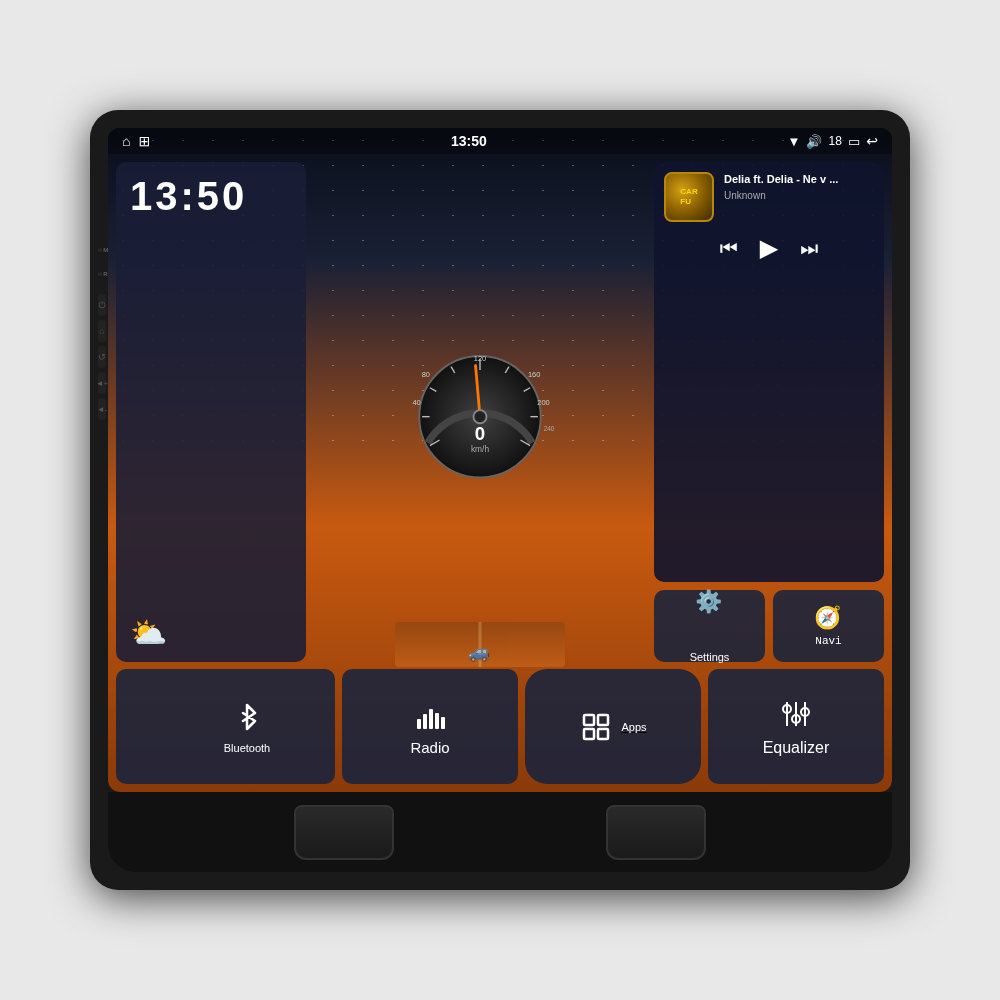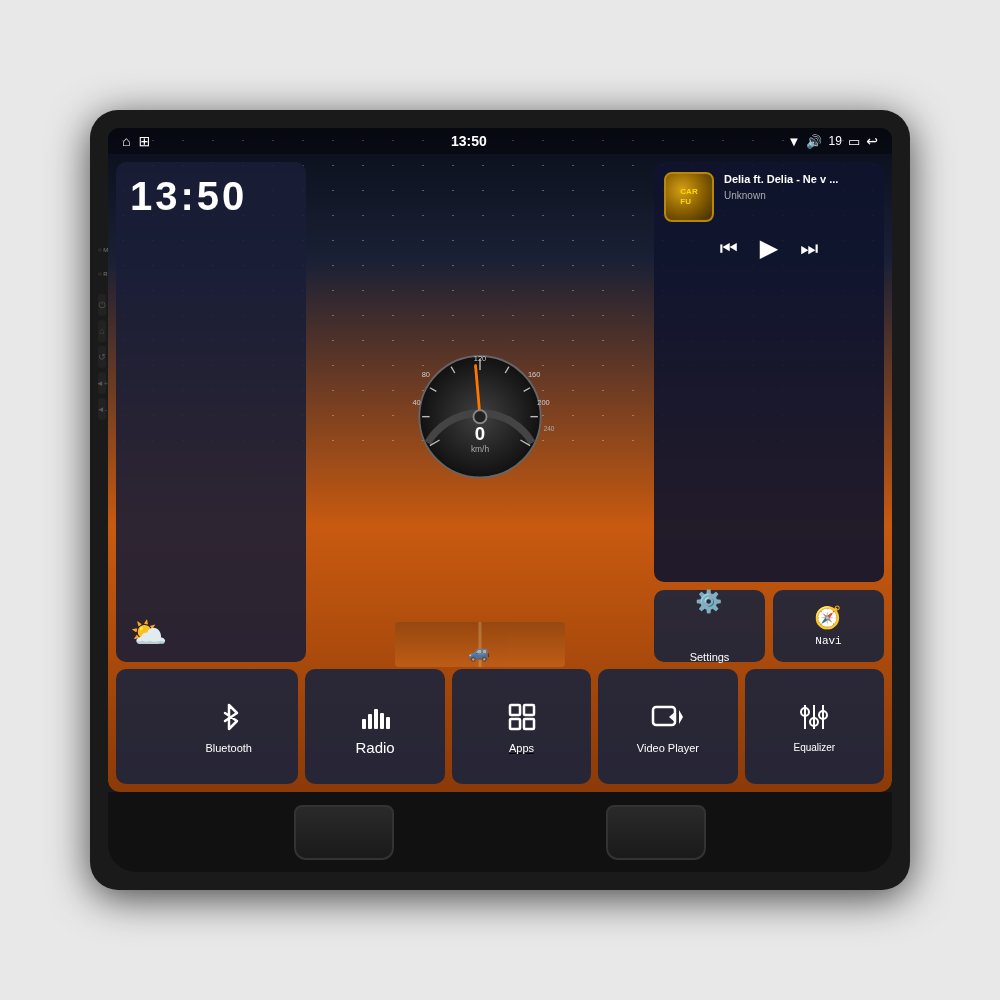--- a/index.html
+++ b/index.html
@@ -103,21 +103,21 @@
 
   <div style="display:flex;justify-content:space-between;align-items:center;padding:5px 14px;color:#fff;font-size:12px;background:rgba(0,0,0,0.35);z-index:10;position:relative;">
     <div style="display:flex;gap:8px;">
       <span style="font-size:14px;">⌂</span>
       <span style="font-size:14px;">⊞</span>
     </div>
     <div style="font-weight:bold;font-size:14px;">13:50</div>
     <div style="display:flex;gap:6px;align-items:center;">
       <span style="font-size:13px;">▼</span>
       <span style="font-size:13px;">🔊</span>
-      <span style="font-size:12px;">19</span>
+      <span style="font-size:12px;">18</span>
       <span style="font-size:13px;">▭</span>
       <span style="font-size:14px;">↩</span>
     </div>
   </div>
 
   <div style="flex:1;display:flex;flex-direction:column;padding:8px;gap:7px;z-index:10;position:relative;">
 
     <div style="display:flex;gap:8px;flex:1.2;">
 
       <div style="width:190px;background:rgba(25,30,55,0.88);border-radius:10px;padding:12px 14px;display:flex;flex-direction:column;justify-content:space-between;flex-shrink:0;">
@@ -217,49 +217,41 @@
         <svg width="34" height="34" viewBox="0 0 34 34">
           <rect x="4" y="22" width="4" height="10" fill="#fff" rx="1"></rect>
           <rect x="10" y="17" width="4" height="15" fill="#fff" rx="1"></rect>
           <rect x="16" y="12" width="4" height="20" fill="#fff" rx="1"></rect>
           <rect x="22" y="16" width="4" height="16" fill="#fff" rx="1"></rect>
           <rect x="28" y="20" width="4" height="12" fill="#fff" rx="1"></rect>
         </svg>
         <span style="color:#fff;font-size:15px;">Radio</span>
       </div>
 
-      <div style="flex:1;background:rgba(25,35,60,0.88);border-radius:10px;display:flex;flex-direction:column;align-items:center;justify-content:center;gap:8px;cursor:pointer;text-decoration:underline;">
+      <div style="flex:1;background:rgba(25,35,60,0.88);border-radius:22px;display:flex;flex-direction:row;align-items:center;justify-content:center;gap:8px;cursor:pointer;text-decoration:underline;">
         <svg width="34" height="34" viewBox="0 0 34 34">
           <rect x="5" y="5" width="10" height="10" fill="none" stroke="#fff" stroke-width="2.5" rx="1"></rect>
           <rect x="19" y="5" width="10" height="10" fill="none" stroke="#fff" stroke-width="2.5" rx="1"></rect>
           <rect x="5" y="19" width="10" height="10" fill="none" stroke="#fff" stroke-width="2.5" rx="1"></rect>
           <rect x="19" y="19" width="10" height="10" fill="none" stroke="#fff" stroke-width="2.5" rx="1"></rect>
         </svg>
         <span style="color:#fff;font-size:11px;">Apps</span>
       </div>
 
-      <div style="flex:1;background:rgba(25,35,60,0.88);border-radius:10px;display:flex;flex-direction:column;align-items:center;justify-content:center;gap:8px;cursor:pointer;">
-        <svg width="36" height="34" viewBox="0 0 36 34">
-          <rect x="3" y="7" width="22" height="18" rx="3" fill="none" stroke="#fff" stroke-width="2.5"></rect>
-          <polygon points="29,10 33,17 29,24" fill="#fff"></polygon>
-          <polygon points="26,11 26,23 19,17" fill="#fff"></polygon>
-        </svg>
-        <span style="color:#fff;font-size:11px;">Video Player</span>
-      </div>
 
       <div style="flex:1;background:rgba(25,35,60,0.88);border-radius:10px;display:flex;flex-direction:column;align-items:center;justify-content:center;gap:8px;cursor:pointer;">
         <svg width="34" height="34" viewBox="0 0 34 34">
           <line x1="8" y1="5" x2="8" y2="29" stroke="#fff" stroke-width="2"></line>
           <line x1="17" y1="5" x2="17" y2="29" stroke="#fff" stroke-width="2"></line>
           <line x1="26" y1="5" x2="26" y2="29" stroke="#fff" stroke-width="2"></line>
           <circle cx="8" cy="12" r="4" fill="none" stroke="#fff" stroke-width="2"></circle>
           <circle cx="17" cy="22" r="4" fill="none" stroke="#fff" stroke-width="2"></circle>
           <circle cx="26" cy="15" r="4" fill="none" stroke="#fff" stroke-width="2"></circle>
         </svg>
-        <span style="color:#fff;font-size:10px;text-align:right;">Equalizer</span>
+        <span style="color:#fff;font-size:16px;text-align:right;">Equalizer</span>
       </div>
 
     </div>
 
   </div>
 </div>
   </div>
 
   <div class="bottom-bracket">
     <div class="mount-bracket"></div>

